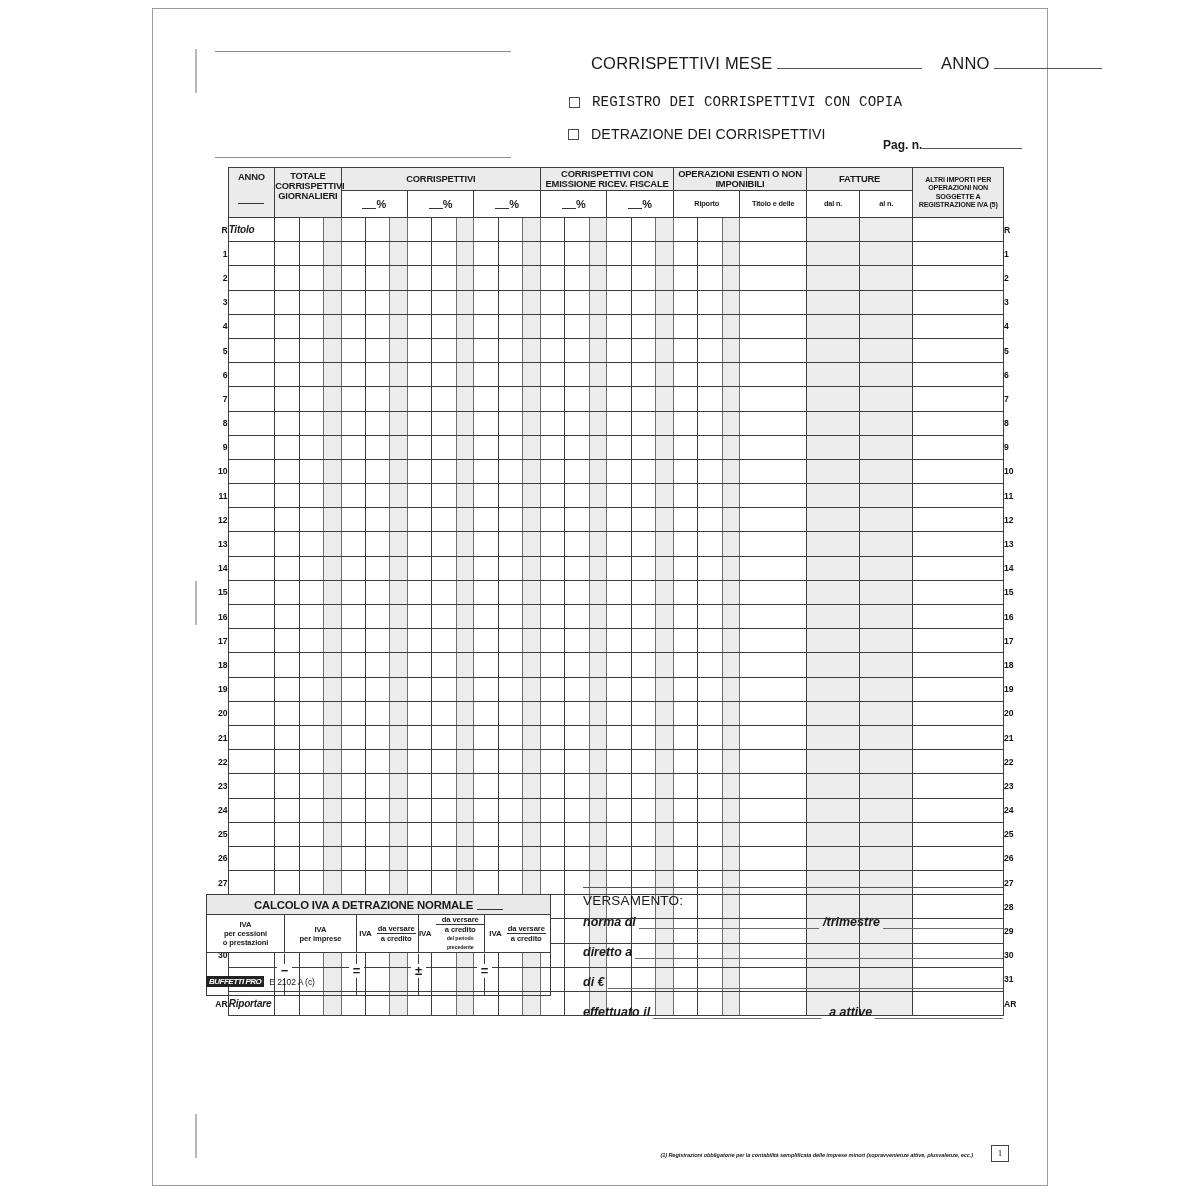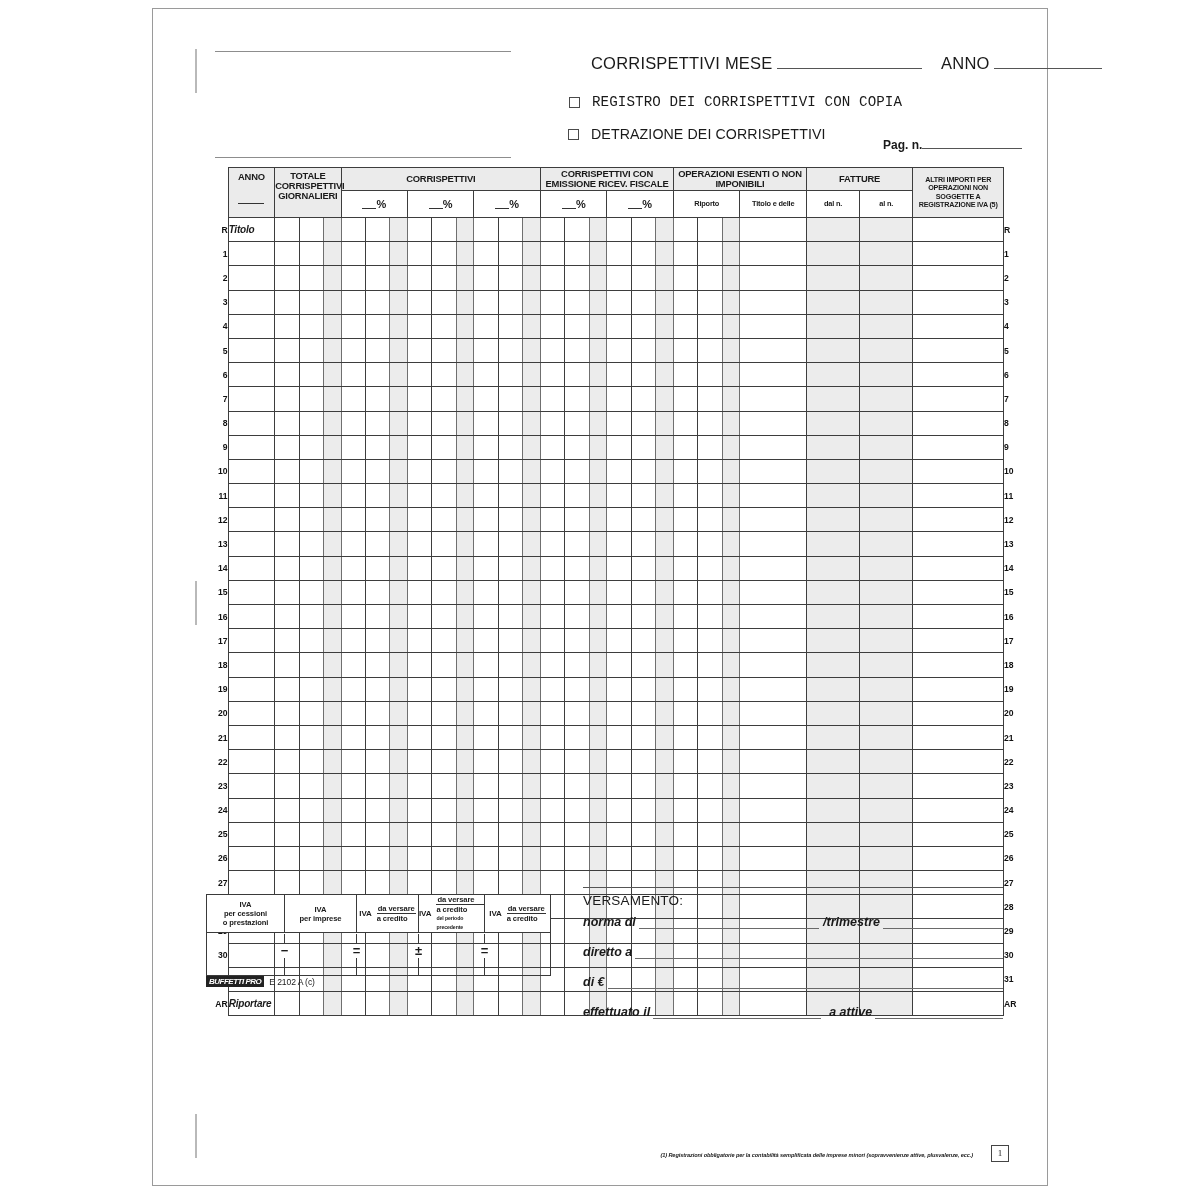--- a/index.html
+++ b/index.html
@@ -57,21 +57,21 @@
   td.rnumR{width:20px;text-align:left;border:none !important;font-weight:bold;font-size:8.6px;padding-left:3px;color:#111;background:#fff;}
   td.riporto{font-style:italic;font-weight:bold;font-size:10px;padding-left:3px;letter-spacing:-.2px;}
 
   
   .calcwrap{position:absolute;left:53px;top:885px;width:344px;}
   table.calc{border-collapse:collapse;table-layout:fixed;width:344px;}
   table.calc td{border:1px solid #3a3a3a;padding:0;}
   .calctitle{background:#e9e9e9;text-align:center;font-weight:bold;font-size:11.4px;letter-spacing:-.2px;height:19px;}
   .calchd{background:#fff;text-align:center;height:34px;vertical-align:middle;font-weight:bold;font-size:7.6px;line-height:9px;letter-spacing:-.1px;}
   .iva-pre{font-size:8px;font-weight:bold;margin-right:2px;}
-  .two{display:inline-block;text-align:left;}
+  .two{display:inline-block;text-align:center;}
   .two .t1{border-bottom:1px solid #333;display:block;padding:0 1px;}
   .two .t2{display:block;}
   .micro{font-size:5.2px;display:block;font-weight:bold;letter-spacing:-.1px;}
   .opcell{height:42px;text-align:center;vertical-align:middle;font-size:13px;font-weight:bold;border-left:none !important;border-right:none !important;border-bottom:none !important;}
   .calcfoot{height:14px;border-top:1.2px solid #3a3a3a;border-left:none !important;border-right:none !important;border-bottom:none !important;}
 
   .logo{position:absolute;left:53px;top:967px;display:flex;align-items:center;gap:5px;font-size:8.6px;}
   .logobox{background:#222;color:#fff;font-weight:bold;font-size:8px;padding:1px 3px;letter-spacing:-.5px;font-style:italic;}
   .logocode{font-size:8.6px;letter-spacing:-.1px;}
 
@@ -1201,20 +1201,25 @@
   <div class="calcwrap">
     <table class="calc">
       <colgroup>
         <col style="width:78px">
           <col style="width:72px">
           <col style="width:62px">
           <col style="width:66px">
           <col style="width:66px">
       </colgroup>
       <tbody>
+          <tr>
+        <td class="calctitle" colspan="5">
+          <span>CALCOLO IVA A DETRAZIONE NORMALE</span><span class="underl" style="width:26px;margin-left:4px"></span>
+        </td>
+      </tr>
       <tr id="calc-head-row">
             <td class="calchd">
               <div>IVA</div>
               <div>per cessioni</div>
               <div>o prestazioni</div>
             </td>
             <td class="calchd">
               <div>IVA</div>
               <div>per imprese</div>
             </td>

